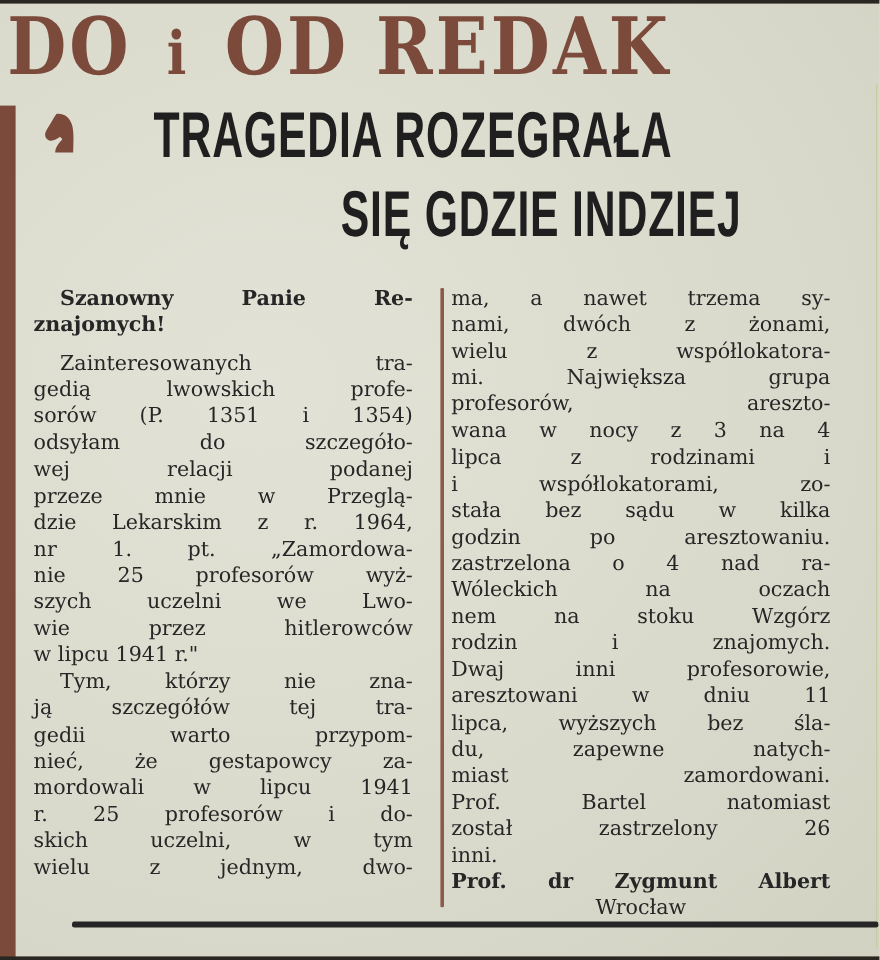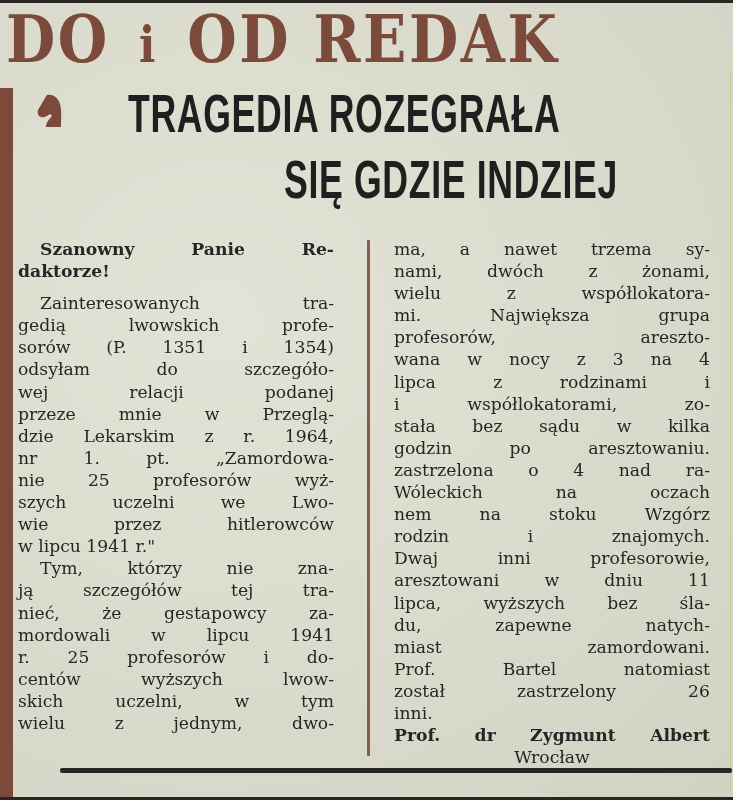--- a/index.html
+++ b/index.html
@@ -34,22 +34,22 @@
     letter-spacing: 1px; transform-origin: left top;
   }
   .headline.l1 { left: 128px; top: 86px; transform: scaleX(0.66); }
   .headline.l2 { left: 284px; top: 152px; transform: scaleX(0.66); }
 
   .column {
     position: absolute; top: 238px;
     font-family: "DejaVu Serif", serif; font-size: 17.2px; line-height: 22.1px;
     color: #262626;
   }
-  .col1 { left: 18px; width: 316px; }
-  .col2 { left: 394px; width: 316px; }
+  .col1 { left: 28px; width: 316px; }
+  .col2 { left: 376px; width: 316px; }
   .line { display: block; text-align: justify; text-align-last: justify; height: 22.1px; white-space: nowrap; overflow: visible; }
   .line.last { text-align-last: left; }
   .line.center { text-align: center; text-align-last: center; }
   .line.indent { padding-left: 22px; }
   .line.bold { font-weight: bold; }
   .gap { display: block; height: 10px; }
 
   .col-divider { position: absolute; left: 367px; top: 240px; width: 3px; height: 516px; background: #8a5a4a; border-radius: 1px; }
   .bottom-rule { position: absolute; left: 60px; top: 768px; width: 672px; height: 5px; background: #262626; border-radius: 2px; }
 </style>
@@ -70,40 +70,40 @@
 
   <svg class="knight" viewBox="0 0 26 34">
     <path d="M11 1 C16 0 22 3 24 10 C26 17 25 26 25 33 L10 33 C10 29 13 25 16 22 L14 20 C11 22 8 24 5 23 C2 22 1 19 2 16 C4 12 7 8 9 4 Z" fill="#7b4a3b"></path>
   </svg>
 
   <div class="headline l1">TRAGEDIA ROZEGRAŁA</div>
   <div class="headline l2">SIĘ GDZIE INDZIEJ</div>
 
   <div class="column col1" id="col1">
       <span class="line bold indent">Szanowny Panie Re-</span>
-      <span class="line bold last">daktorze!</span>
+      <span class="line bold last">znajomych!</span>
       <span class="gap"></span>
       <span class="line indent">Zainteresowanych tra-</span>
       <span class="line ">gedią lwowskich profe-</span>
       <span class="line ">sorów (P. 1351 i 1354)</span>
       <span class="line ">odsyłam do szczegóło-</span>
       <span class="line ">wej relacji podanej</span>
       <span class="line ">przeze mnie w Przeglą-</span>
       <span class="line ">dzie Lekarskim z r. 1964,</span>
       <span class="line ">nr 1. pt. „Zamordowa-</span>
       <span class="line ">nie 25 profesorów wyż-</span>
       <span class="line ">szych uczelni we Lwo-</span>
       <span class="line ">wie przez hitlerowców</span>
       <span class="line last">w lipcu 1941 r."</span>
       <span class="line indent">Tym, którzy nie zna-</span>
       <span class="line ">ją szczegółów tej tra-</span>
+      <span class="line ">gedii warto przypom-</span>
       <span class="line ">nieć, że gestapowcy za-</span>
       <span class="line ">mordowali w lipcu 1941</span>
       <span class="line ">r. 25 profesorów i do-</span>
-      <span class="line ">centów wyższych lwow-</span>
       <span class="line ">skich uczelni, w tym</span>
       <span class="line ">wielu z jednym, dwo-</span>
     </div>
   <div class="col-divider"></div>
   <div class="column col2" id="col2">
   <span class="line ">ma, a nawet trzema sy-</span>
       <span class="line ">nami, dwóch z żonami,</span>
       <span class="line ">wielu z współlokatora-</span>
       <span class="line ">mi. Największa grupa</span>
       <span class="line ">profesorów, areszto-</span>

